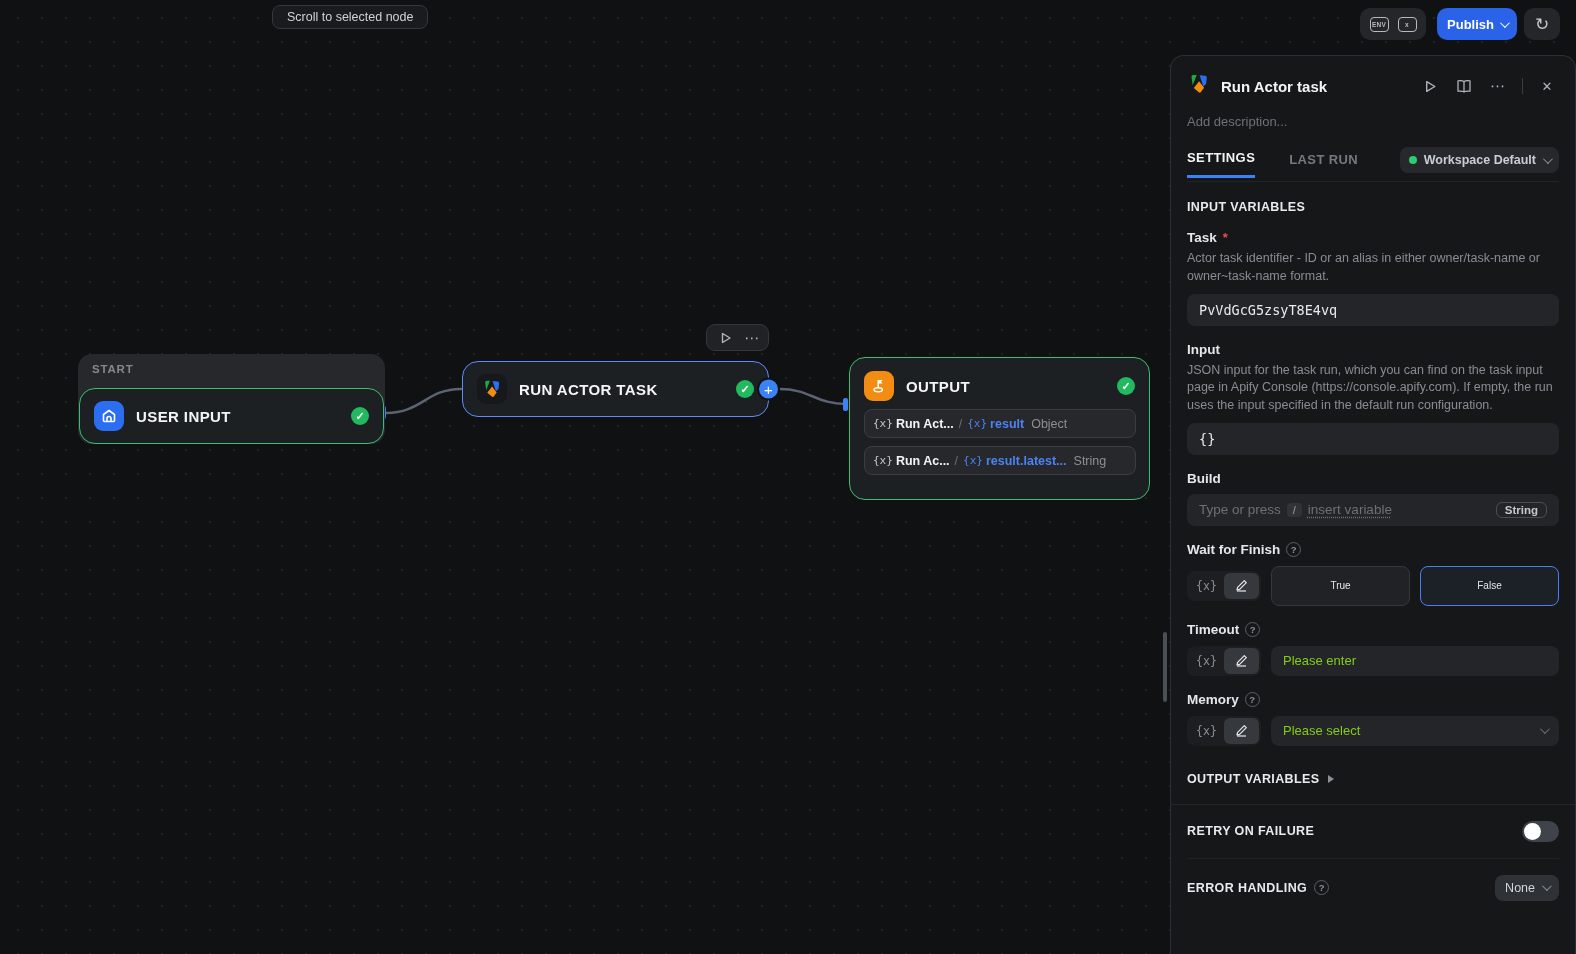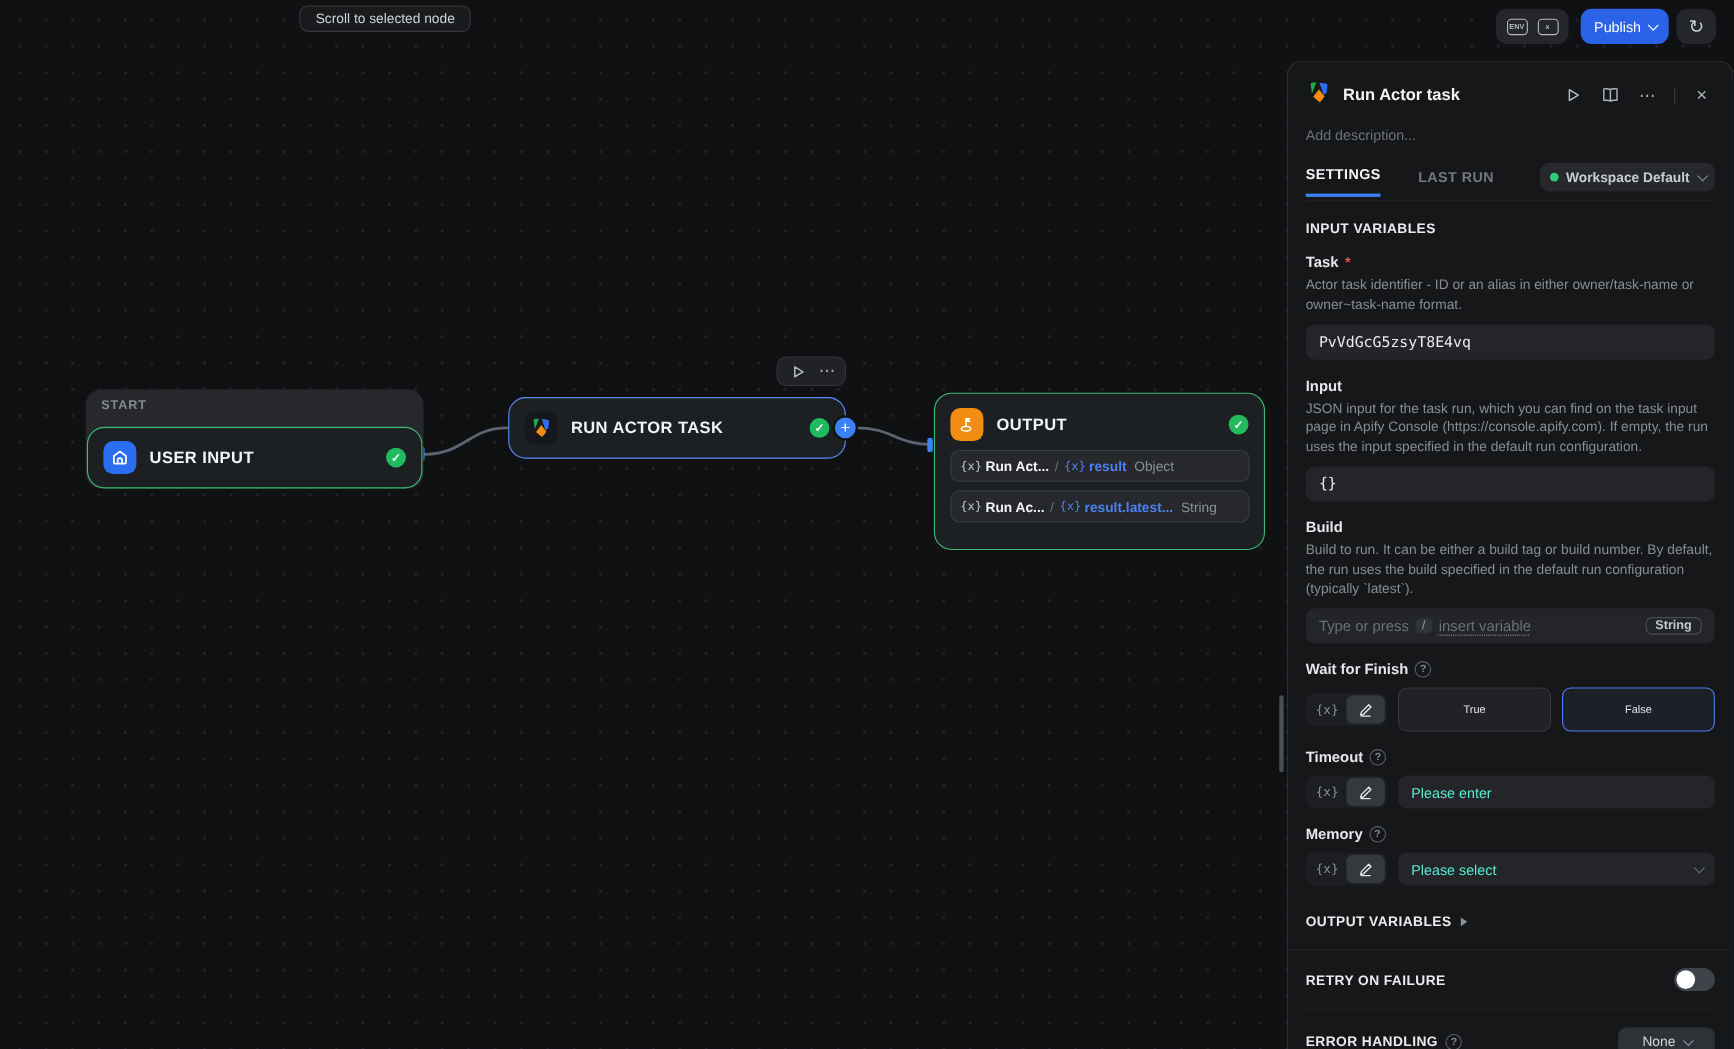--- a/index.html
+++ b/index.html
@@ -29,21 +29,21 @@
   .kbd { min-width:18px; height:18px; padding:0 3px; background:#2e3134; border:1px solid #3c3f44;
     border-radius:5px; color:#9aa0a6; font-size:11px; display:flex; align-items:center;
     justify-content:center; }
   .tb-div { width:1px; height:16px; background:#3a3d41; margin:0 3px; }
   .tb-icon { width:22px; height:22px; display:flex; align-items:center; justify-content:center;
     color:#b6bbc1; }
   .tb-icon svg { display:block; }
   .mini-rect-icon { border:1.5px solid #b6bbc1; border-radius:4px; font-size:6.5px; font-weight:bold;
     color:#b6bbc1; width:19px; height:15px; display:flex; align-items:center; justify-content:center;
     letter-spacing:0.2px; }
-  .publish-label { color:#fff; font-weight:normal; font-size:13px; }
+  .publish-label { color:#fff; font-weight:bold; font-size:13px; }
   .chev { display:inline-block; width:7px; height:7px; border-right:1.6px solid currentColor;
     border-bottom:1.6px solid currentColor; transform:rotate(45deg) translateY(-2px); }
   .hist-glyph { font-size:17px; color:#c6cbd1; transform:scaleX(-1); }
 
   
   .edge-svg { position:absolute; inset:0; pointer-events:none; }
   .group-start { position:absolute; left:78px; top:354px; width:307px; height:90px;
     background:#26282b; border-radius:14px; }
   .group-label { padding:9px 14px 0; color:#85898f; font-size:11.5px; font-weight:bold;
     letter-spacing:0.8px; }
@@ -127,33 +127,33 @@
   .seg { background:#1c1e21; border-radius:8px; height:30px; display:flex; align-items:center;
     padding:2px; }
   .seg-cell { width:35px; height:26px; display:flex; align-items:center; justify-content:center;
     color:#8a9096; font-size:11.5px; cursor:pointer; }
   .seg-active { background:#35383c; border-radius:6px; color:#e8eaed; }
   .btn-choice { flex:1; height:40px; border-radius:8px; display:flex; align-items:center;
     justify-content:center; font-size:10px; color:#e4e6e9; cursor:pointer; }
   .btn-idle { background:#202225; border:1px solid #35383c; }
   .btn-selected { background:#1c2027; border:1.5px solid #4d7df7; }
   .ctl-inp { flex:1; height:30px; background:#232528; border-radius:8px; padding:12px 12px;
-    display:flex; align-items:center; font-size:13px; color:#5eead4; }
+    display:flex; align-items:center; font-size:13px; color:#84cc16; }
   .ctl-inp .chev { margin-left:auto; color:#6c7177; }
   .collapse-row { display:flex; align-items:center; gap:8px; margin-top:26px; cursor:pointer; }
   .tri-right { width:0; height:0; border-left:6px solid #8a9096; border-top:4.5px solid transparent;
     border-bottom:4.5px solid transparent; }
   .hr-full { border-top:1px solid #24262a; margin:18px -16px 0; }
   .hr-inset { border-top:1px solid #202225; margin:16px 0 0; }
   .row-between { display:flex; align-items:center; margin-top:16px; }
   .toggle { margin-left:auto; width:37px; height:21px; background:#3f434a; border-radius:11px;
     position:relative; cursor:pointer; }
   .toggle-knob { position:absolute; left:2px; top:2px; width:17px; height:17px; background:#fff;
     border-radius:50%; }
-  .none-btn { margin-left:auto; background:#2e3135; border-radius:8px; height:26px; padding:0 22px;
+  .none-btn { margin-left:auto; background:#2e3135; border-radius:8px; height:26px; padding:0 10px;
     display:flex; align-items:center; gap:7px; color:#d2d6da; font-size:12.5px; cursor:pointer; }
   .resize-handle { position:absolute; left:1163px; top:632px; width:4px; height:70px;
     background:#4a4e55; border-radius:2px; cursor:col-resize; }
 </style>
 </head>
 <body>
 
 <div class="canvas">
 
   <svg class="edge-svg" width="1576" height="954">
@@ -300,21 +300,20 @@
 
   <div class="fld-label-row">
     <span class="fld-label">Input</span>
   </div>
   <div class="fld-desc">JSON input for the task run, which you can find on the task input page in Apify Console (https://console.apify.com). If empty, the run uses the input specified in the default run configuration.</div>
   <div class="inp mono">{}</div>
 
   <div class="fld-label-row">
     <span class="fld-label">Build</span>
   </div>
-  <div class="fld-desc">Build to run. It can be either a build tag or build number. By default, the run uses the build specified in the default run configuration (typically `latest`).</div>
   <div class="inp">
     <span class="ph-text">Type or press</span>
     <span class="ph-key">/</span>
     <span class="ph-text ph-underline">insert variable</span>
     <span class="type-badge">String</span>
   </div>
 
   <div class="fld-label-row">
     <span class="fld-label">Wait for Finish</span>
     <span class="help"></span>

